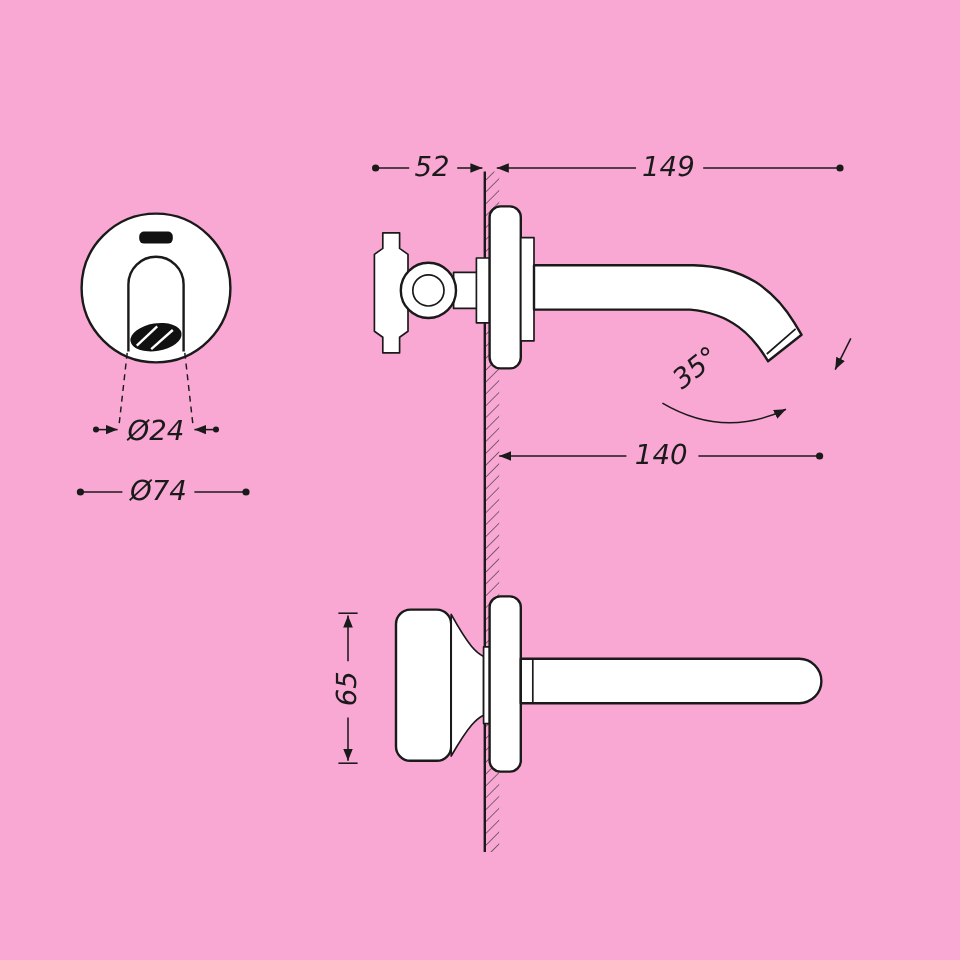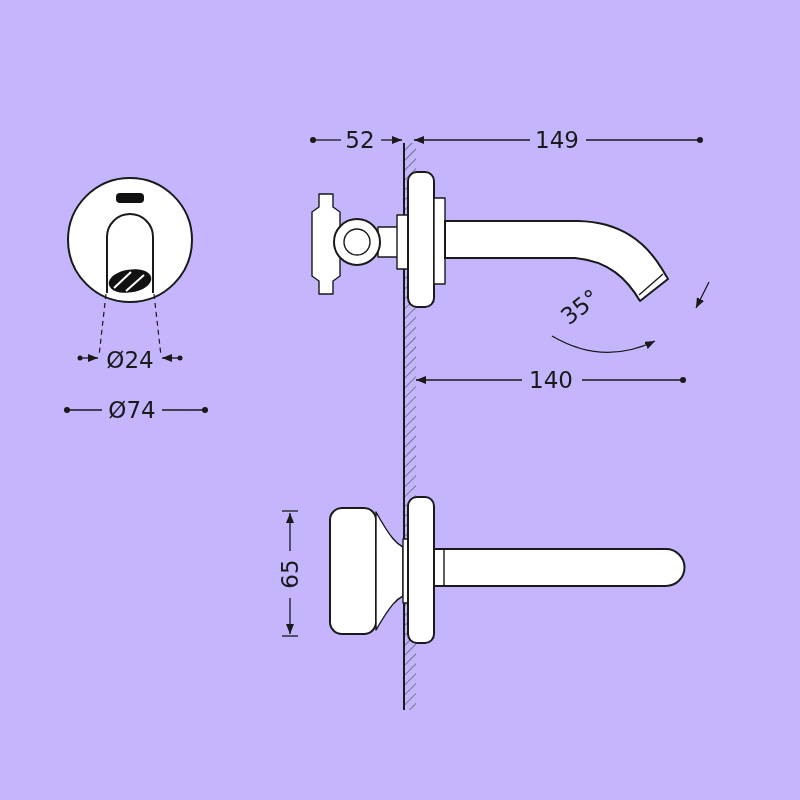--- a/index.html
+++ b/index.html
@@ -1,21 +1,22 @@
 <!DOCTYPE html>
 <html><head>
 <meta charset="utf-8">
 <style>
   html, body { margin: 0; padding: 0; background: #ffffff; }
   .canvas {
     position: relative;
     width: 800px;
     height: 800px;
-    background: #c4b5fd;
+    background: #f9a8d4;
     overflow: hidden;
+    font-style: italic;
   }
   svg { display: block; }
   .outline  { fill: #ffffff; stroke: #1a1a1a; stroke-width: 2; stroke-linejoin: round; }
   .outline-thin { fill: #ffffff; stroke: #1a1a1a; stroke-width: 1.4; stroke-linejoin: round; }
   .stroke-only { fill: none; stroke: #1a1a1a; stroke-width: 2; stroke-linejoin: round; }
   .detail { fill: none; stroke: #1a1a1a; stroke-width: 1.4; }
   .dimline { fill: none; stroke: #1a1a1a; stroke-width: 1.3; }
   .dashed  { fill: none; stroke: #1a1a1a; stroke-width: 1.2; stroke-dasharray: 5 4; }
   .dot { fill: #1a1a1a; }
   .dark { fill: #111111; }

